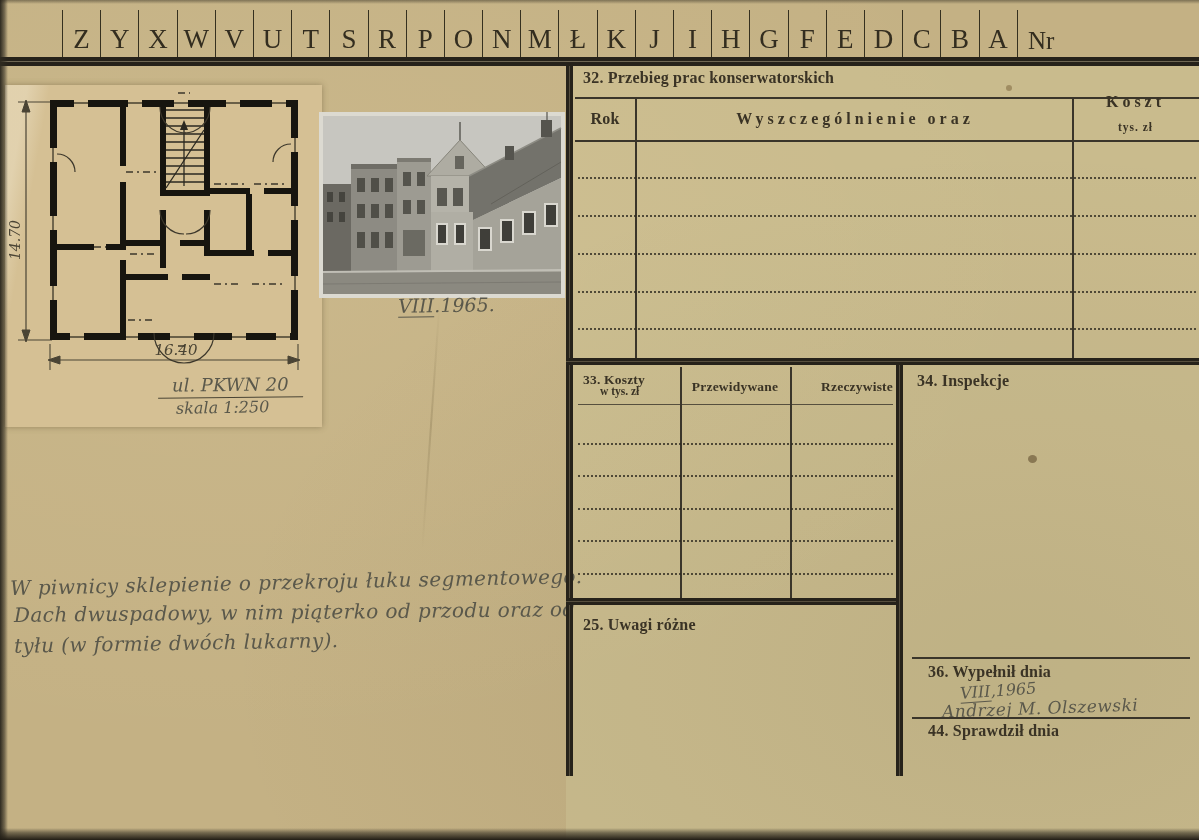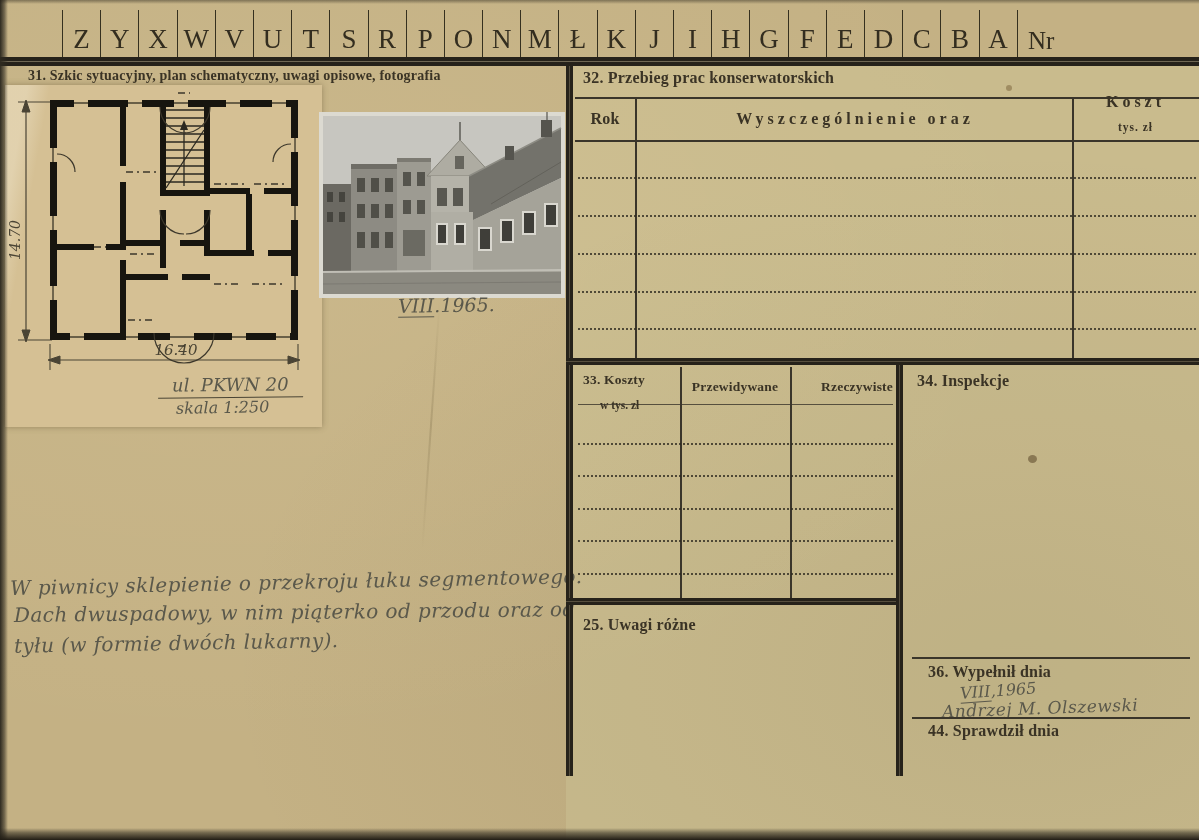--- a/index.html
+++ b/index.html
@@ -74,21 +74,20 @@
       <div class="letter-cell">F</div>
       <div class="letter-cell">E</div>
       <div class="letter-cell">D</div>
       <div class="letter-cell">C</div>
       <div class="letter-cell">B</div>
       <div class="letter-cell">A</div>
       <div class="letter-cell nr">Nr</div>
     </div>
   <div class="abs band"></div>
 
-  <div class="abs printed" style="left:28px;top:68px;font-size:14px;">31. Szkic sytuacyjny, plan schematyczny, uwagi opisowe, fotografia</div>
 
   <div class="abs patch"></div>
 
   <svg class="abs" style="left:8px;top:88px;" width="312" height="292" viewBox="0 0 312 292">
     <g stroke="#4a4434" fill="#4a4434">
       <line x1="10" y1="14" x2="44" y2="14" stroke-width="1.1"></line>
       <line x1="10" y1="252" x2="44" y2="252" stroke-width="1.1"></line>
       <line x1="18" y1="16" x2="18" y2="250" stroke-width="1.2"></line>
       <polygon points="18,12 14,24 22,24"></polygon>
       <polygon points="18,254 14,242 22,242"></polygon>
@@ -277,21 +276,21 @@
   <div class="abs vline" style="left:1072px;top:97px;height:261px;"></div>
 
   <div class="abs printed" style="left:575px;top:110px;width:60px;text-align:center;">Rok</div>
   <div class="abs printed spaced" style="left:645px;top:110px;width:420px;text-align:center;">Wyszczególnienie oraz</div>
   <div class="abs printed spaced" style="left:1078px;top:93px;width:115px;text-align:center;">Koszt</div>
   <div class="abs sub" style="left:1078px;top:121px;width:115px;text-align:center;letter-spacing:1px;">tys. zł</div>
 
   <div class="abs heavy-h" style="left:566px;top:358px;width:633px;"></div>
 
   <div class="abs printed" style="left:583px;top:372px;font-size:13.5px;">33. Koszty</div>
-  <div class="abs sub" style="left:600px;top:399px;">w tys. zł</div>
+  <div class="abs sub" style="left:600px;top:385px;">w tys. zł</div>
   <div class="abs printed" style="left:682px;top:379px;width:106px;text-align:center;font-size:13.5px;">Przewidywane</div>
   <div class="abs printed" style="left:792px;top:379px;width:101px;text-align:right;font-size:13.5px;">Rzeczywiste</div>
 
   <div class="abs hline thin" style="left:578px;top:404px;width:315px;"></div>
   <div class="abs vline" style="left:680px;top:367px;height:231px;"></div>
   <div class="abs vline" style="left:790px;top:367px;height:231px;"></div>
   <div class="abs heavy-h" style="left:566px;top:598px;width:337px;"></div>
   <div class="abs heavy-v" style="left:896px;top:365px;height:411px;"></div>
 
   <div class="abs printed" style="left:917px;top:372px;">34. Inspekcje</div>

